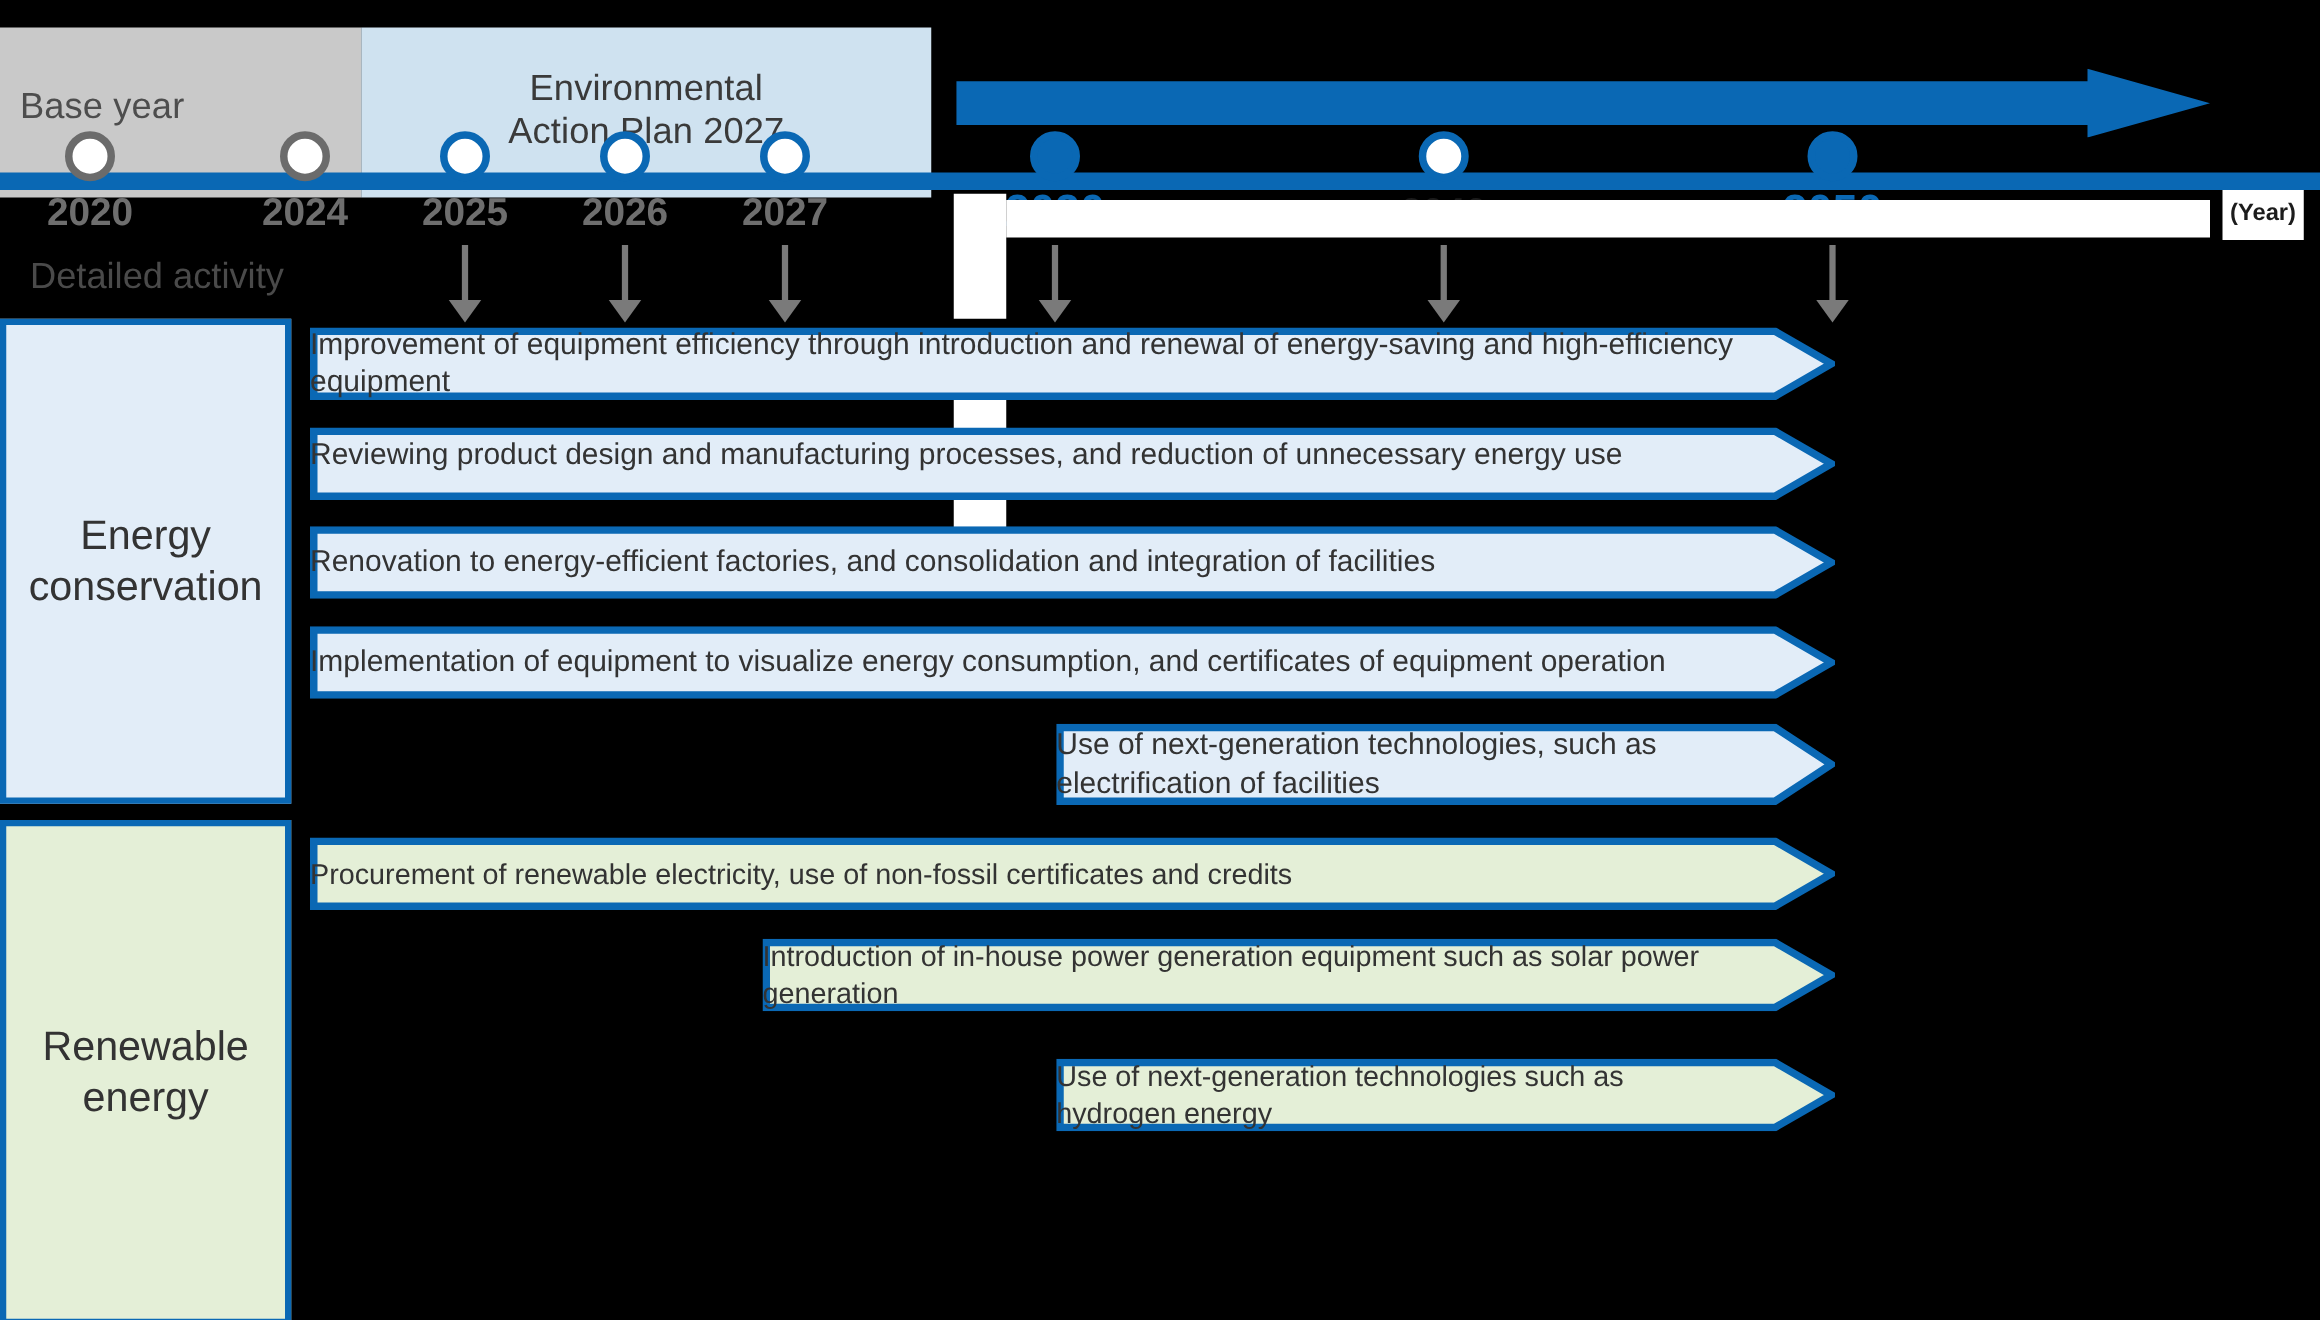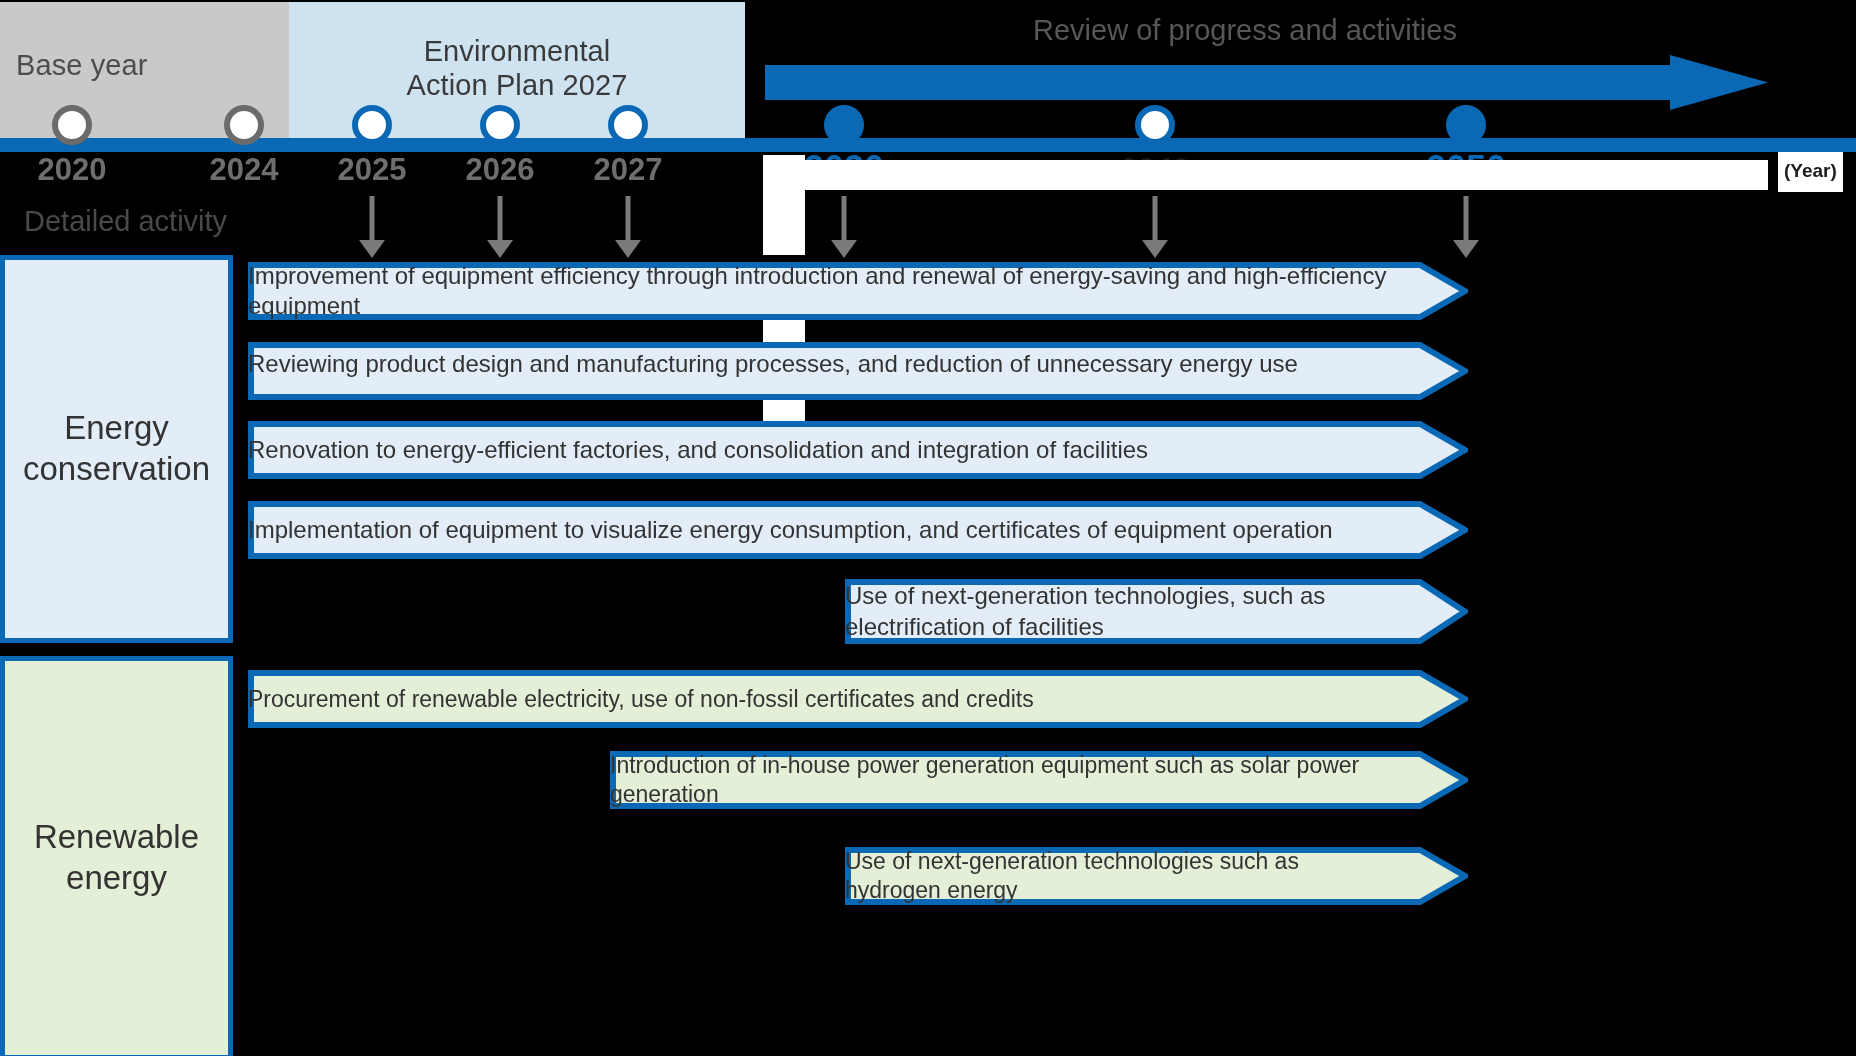--- a/index.html
+++ b/index.html
@@ -4,21 +4,21 @@
 <style>
   html,body{margin:0;padding:0;background:#000;}
   body{
     width:1856px;height:1056px;position:relative;overflow:hidden;
     font-family:"Liberation Sans","DejaVu Sans",sans-serif;
     background:#000;
   }
   #stage{position:absolute;inset:0;width:1856px;height:1056px;}
 
   
-  .era{position:absolute;top:2px;height:136px;text-decoration:underline;}
+  .era{position:absolute;top:22px;height:136px;text-decoration:underline;}
   .era-base{left:0;width:289px;background:#c9c9c9;}
   .era-plan{left:289px;width:456px;background:#cfe2f0;}
   .era-label{
     position:absolute;font-size:29px;color:#4d4d4d;line-height:1.18;
     letter-spacing:.1px;white-space:pre-line;
   }
   .era-base .era-label{left:16px;top:46px;}
   .era-plan .era-label{left:0;right:0;top:32px;text-align:center;color:#3a3a3a;}
 
   
@@ -90,21 +90,20 @@
 <div id="stage">
 
   <div class="era era-base">
     <div class="era-label">Base year</div>
   </div>
   <div class="era era-plan">
     <div class="era-label">Environmental
 Action Plan 2027</div>
   </div>
 
-  <div class="review-title">Review of progress and activities</div>
   <svg class="review-arrow" viewBox="0 0 1003 55" preserveAspectRatio="none">
     <path d="M0,10 L905,10 L905,0 L1003,27.5 L905,55 L905,45 L0,45 Z" fill="#0a68b4"></path>
   </svg>
 
   <div class="axis-line"></div>
   <div id="nodes">
       <div class="node hollow-gray" style="left: 72px;"></div>
       <div class="node hollow-gray" style="left: 244px;"></div>
       <div class="node hollow-blue" style="left: 372px;"></div>
       <div class="node hollow-blue" style="left: 500px;"></div>

